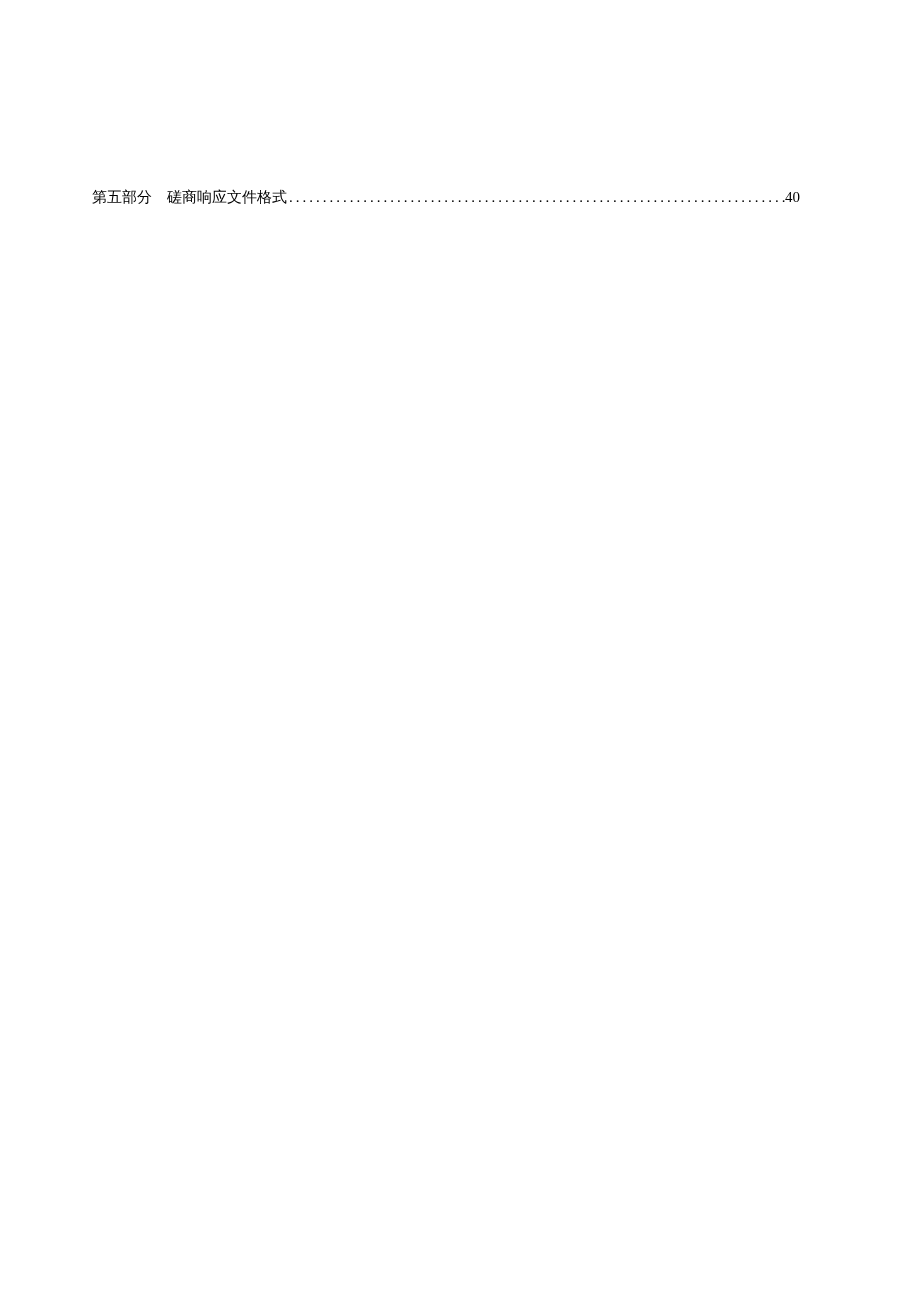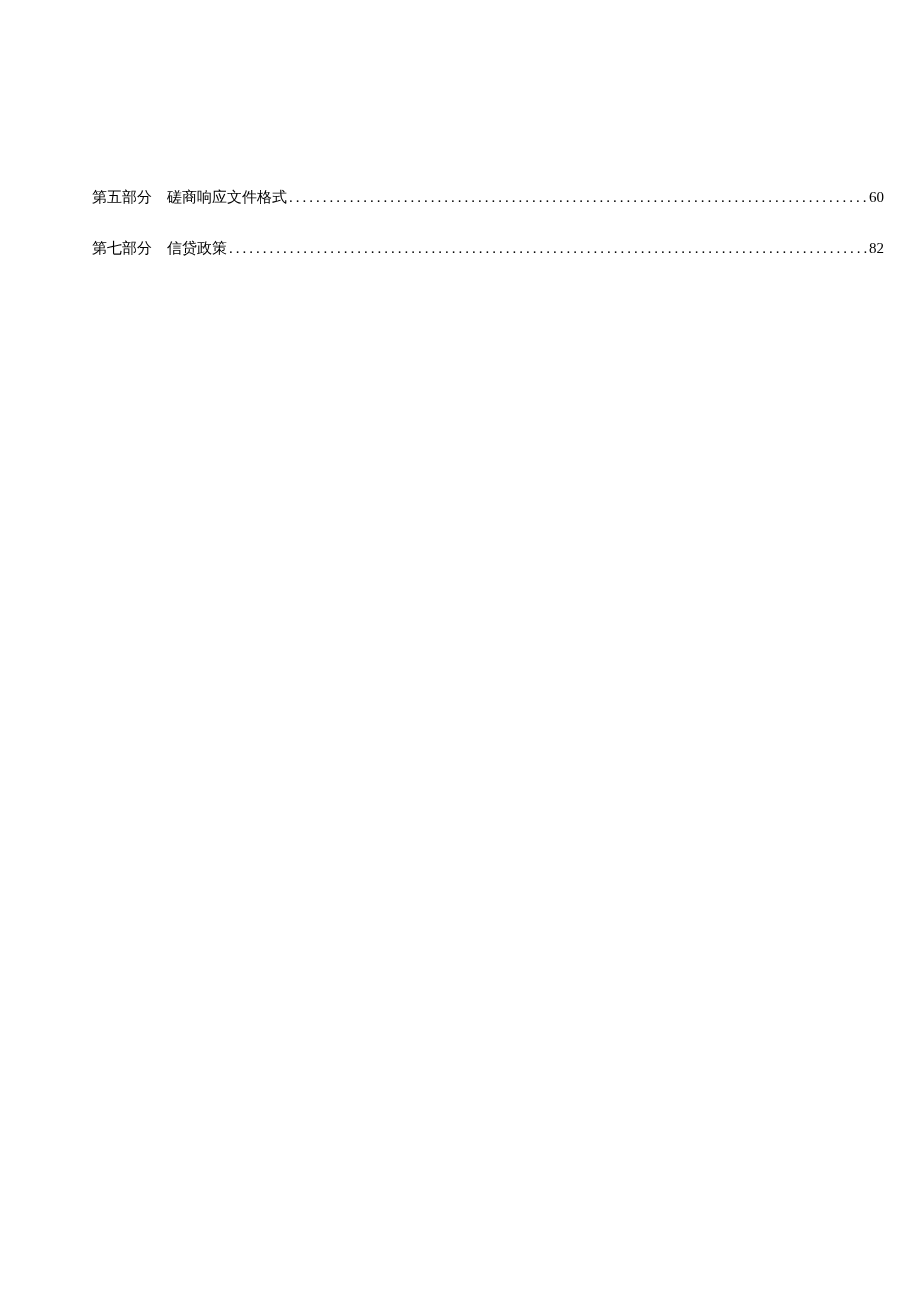--- a/index.html
+++ b/index.html
@@ -6,21 +6,21 @@
       margin: 0;
       padding: 0;
       background: #ffffff;
       width: 920px;
       height: 1301px;
       font-family: "SimSun", "宋体", serif;
       font-size: 15px;
       color: #000000;
     }
     .page {
-      padding: 188px 36px 0 92px;
+      padding: 188px 120px 0 92px;
     }
     .toc-entry {
       display: flex;
       align-items: baseline;
       margin-bottom: 32px;
       white-space: nowrap;
     }
     .toc-label {
       flex-shrink: 0;
     }
@@ -38,20 +38,15 @@
       flex-shrink: 0;
     }
   </style>
 </head>
 <body>
 
 <div class="page">
   <div class="toc-entry">
     <span class="toc-label">第五部分　磋商响应文件格式</span>
     <span class="toc-dots"></span>
-    <span class="toc-page">60</span>
-  </div>
-  <div class="toc-entry">
-    <span class="toc-label">第七部分　信贷政策</span>
-    <span class="toc-dots"></span>
-    <span class="toc-page">82</span>
+    <span class="toc-page">40</span>
   </div>
 </div>
 
 </body></html>

